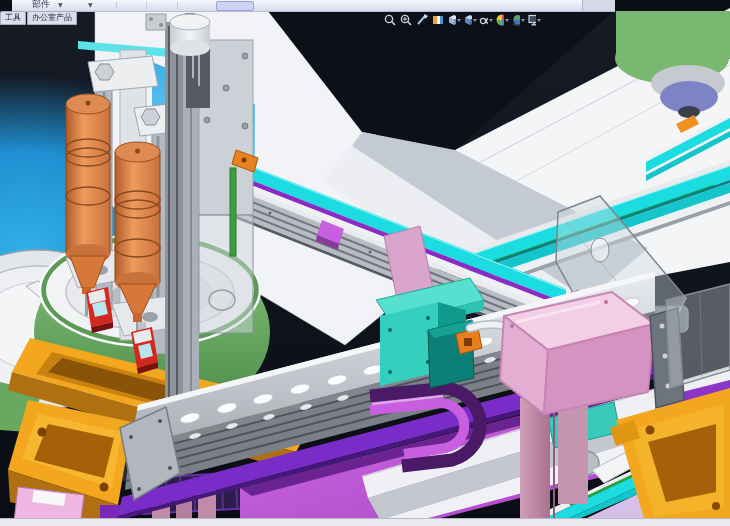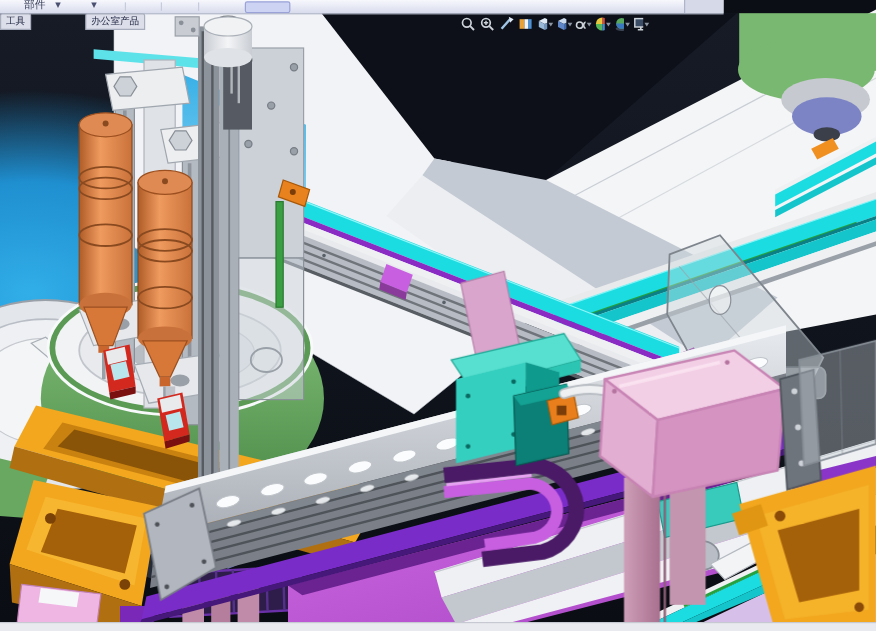--- a/index.html
+++ b/index.html
@@ -1,25 +1,25 @@
 <!DOCTYPE html>
 <html style="--bg-dark: #0b0e15; --glow-blue: #2da8e8; --white-surface: #f2f3f6; --soffit: #c3cad3; --cyan: #1bdce0; --cyan-dark: #0b9aa4; --green-rod: #23a23e; --silver: #b7bcc4; --silver-dark: #7d828a; --purple: #7a2cc9; --magenta: #c85fe0; --violet-light: #d6c0ea; --teal: #35cfc0; --teal-dark: #0f9488; --pink: #e9b9d8; --pink-dark: #d593c2; --mauve: #c495ae; --orange: #f2a71f; --orange-dark: #b06f10; --orange-cyl: #df8a52; --red: #d2281e; --green-bowl: #79b871; --slate-blue: #7d84c6;"><head>
 <meta charset="utf-8">
 <style>
   html,body{margin:0;padding:0;background:#222;}
   #app{position:relative;width:730px;height:526px;overflow:hidden;font-family:"DejaVu Sans","Liberation Sans",sans-serif;background:#0b0e15;}
   
-  #toolbar{position:absolute;left:0;top:0;width:603px;height:11px;background:linear-gradient(#f7f8fd,#d8dbec);border-bottom:1px solid #b9bdd0;overflow:hidden;z-index:30;}
+  #toolbar{position:absolute;left:12px;top:0;width:603px;height:11px;background:linear-gradient(#f7f8fd,#d8dbec);border-bottom:1px solid #b9bdd0;overflow:hidden;z-index:30;}
   #toolbar .tlabel{position:absolute;left:20px;top:-2px;font-size:9px;color:#333a55;}
   #toolbar .caret{position:absolute;top:1px;font-size:6px;color:#4a5070;}
   #toolbar .sep{position:absolute;top:2px;width:1px;height:7px;background:#c6cadd;}
   #toolbar .raised{position:absolute;left:204px;top:1px;width:36px;height:8px;background:#cdd3f2;border:1px solid #9aa2d8;border-radius:2px;}
   #toolbar .endblock{position:absolute;right:0;top:0;width:32px;height:11px;background:#d6d9e8;border-left:1px solid #b0b4c8;}
   
-  #tabs{position:absolute;left:0;top:11px;z-index:30;display:flex;gap:44px;}
+  #tabs{position:absolute;left:0;top:11px;z-index:30;display:flex;}
   #tabs .tab{height:12px;line-height:12px;padding:0 4px;font-size:8px;color:#1a1f3c;background:#dcdee9;border:1px solid #a8adbe;border-radius:2px 2px 0 0;margin-right:1px;white-space:nowrap;}
   
   #hud{position:absolute;left:383px;top:13px;z-index:25;display:flex;align-items:center;gap:2px;}
   #hud .hicon{width:14px;height:14px;display:inline-flex;align-items:center;}
   #hud .caret{width:0;height:0;border-left:2.5px solid transparent;border-right:2.5px solid transparent;border-top:3px solid #8e96a4;margin-left:1px;}
   
   #viewport{position:absolute;left:0;top:11px;width:730px;height:507px;z-index:1;}
   
   #status{position:absolute;left:0;top:518px;width:730px;height:8px;background:#e9eaef;border-top:1px solid #b6bac4;z-index:30;font-size:7px;color:#555;}
 </style>

